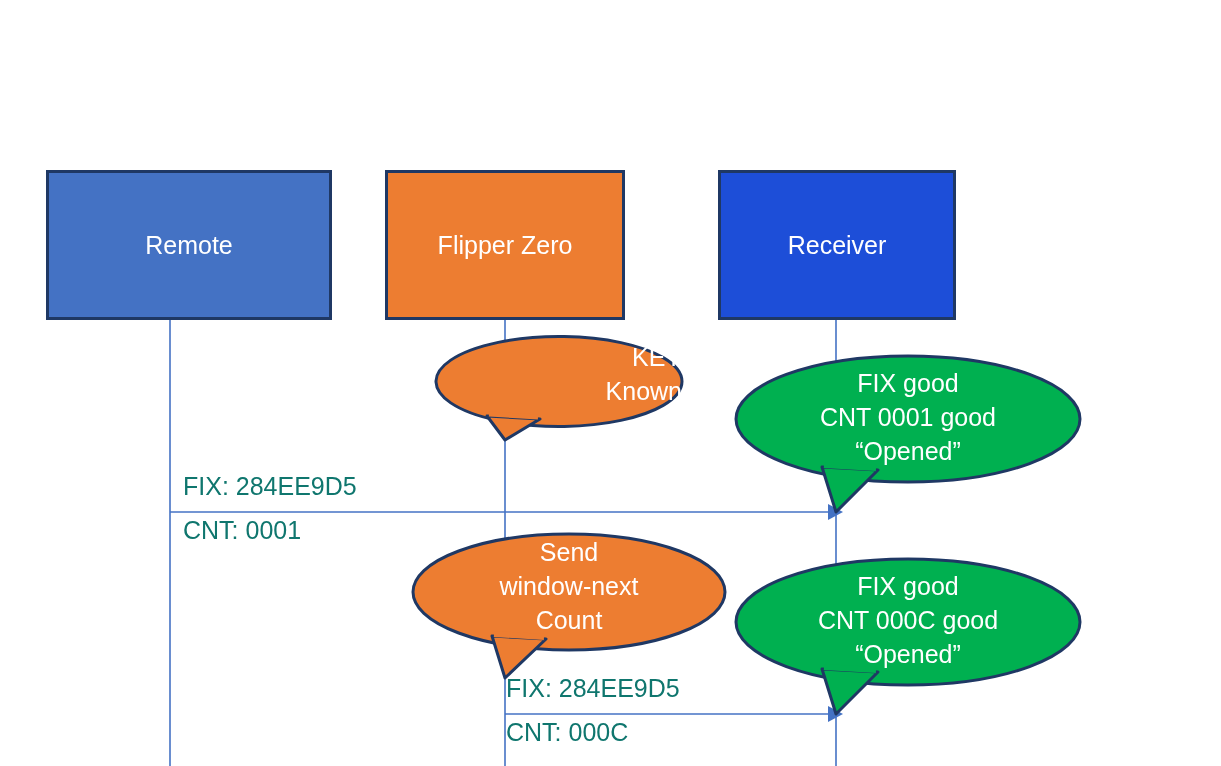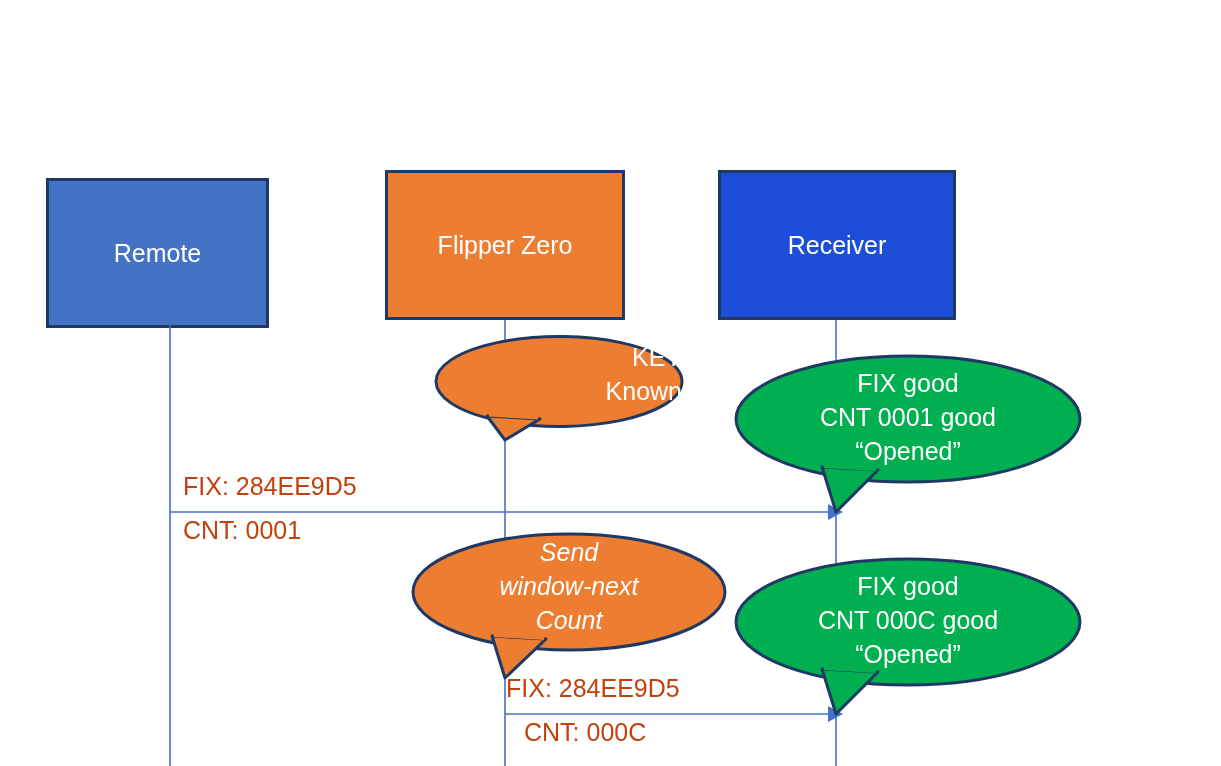--- a/index.html
+++ b/index.html
@@ -50,32 +50,32 @@
     position: absolute;
     color: #ffffff;
     text-align: center;
     font-size: 25px;
     line-height: 1.36;
     pointer-events: none;
     white-space: pre-line;
   }
   .msg-label {
     position: absolute;
-    color: #c2410c;
+    color: #0f766e;
     font-size: 25px;
     white-space: nowrap;
   }
 </style>
 </head>
 <body>
 
 <div id="slide">
 
 
-  <div class="actor-box" style="left:46px; top:170px; width:223px; height:150px; background:#4472C4;margin-top:8px;">
+  <div class="actor-box" style="left:46px; top:170px; width:286px; height:150px; background:#4472C4;">
     <span>Remote</span>
   </div>
 
   <div class="actor-box" style="left:385px; top:170px; width:240px; height:150px; background:#ED7D31;text-align:center;">
     <span>Flipper Zero</span>
   </div>
 
   <div class="actor-box" style="left:718px; top:170px; width:238px; height:150px; background:#1d4ed8;">
     <span>Receiver</span>
   </div>
@@ -122,29 +122,29 @@
 
   </svg>
 
   <div class="callout-text" style="left:436px; top:340px; width:246px;text-align:right;">KEY
 Known</div>
 
   <div class="callout-text" style="left:736px; top:366px; width:344px;">FIX good
 CNT 0001 good
 “Opened”</div>
 
-  <div class="callout-text" style="left:413px; top:535px; width:312px;font-style:italic;">Send
+  <div class="callout-text" style="left:413px; top:535px; width:312px;">Send
 window-next
 Count</div>
 
   <div class="callout-text" style="left:736px; top:569px; width:344px;">FIX good
 CNT 000C good
 “Opened”</div>
 
   <div class="msg-label" style="left:183px; top:472px;">FIX: 284EE9D5</div>
 
   <div class="msg-label" style="left:183px; top:516px;">CNT: 0001</div>
 
   <div class="msg-label" style="left:506px; top:674px;">FIX: 284EE9D5</div>
 
-  <div class="msg-label" style="left:524px; top:718px;">CNT: 000C</div>
+  <div class="msg-label" style="left:506px; top:718px;">CNT: 000C</div>
 
 </div>
 
 </body></html>

